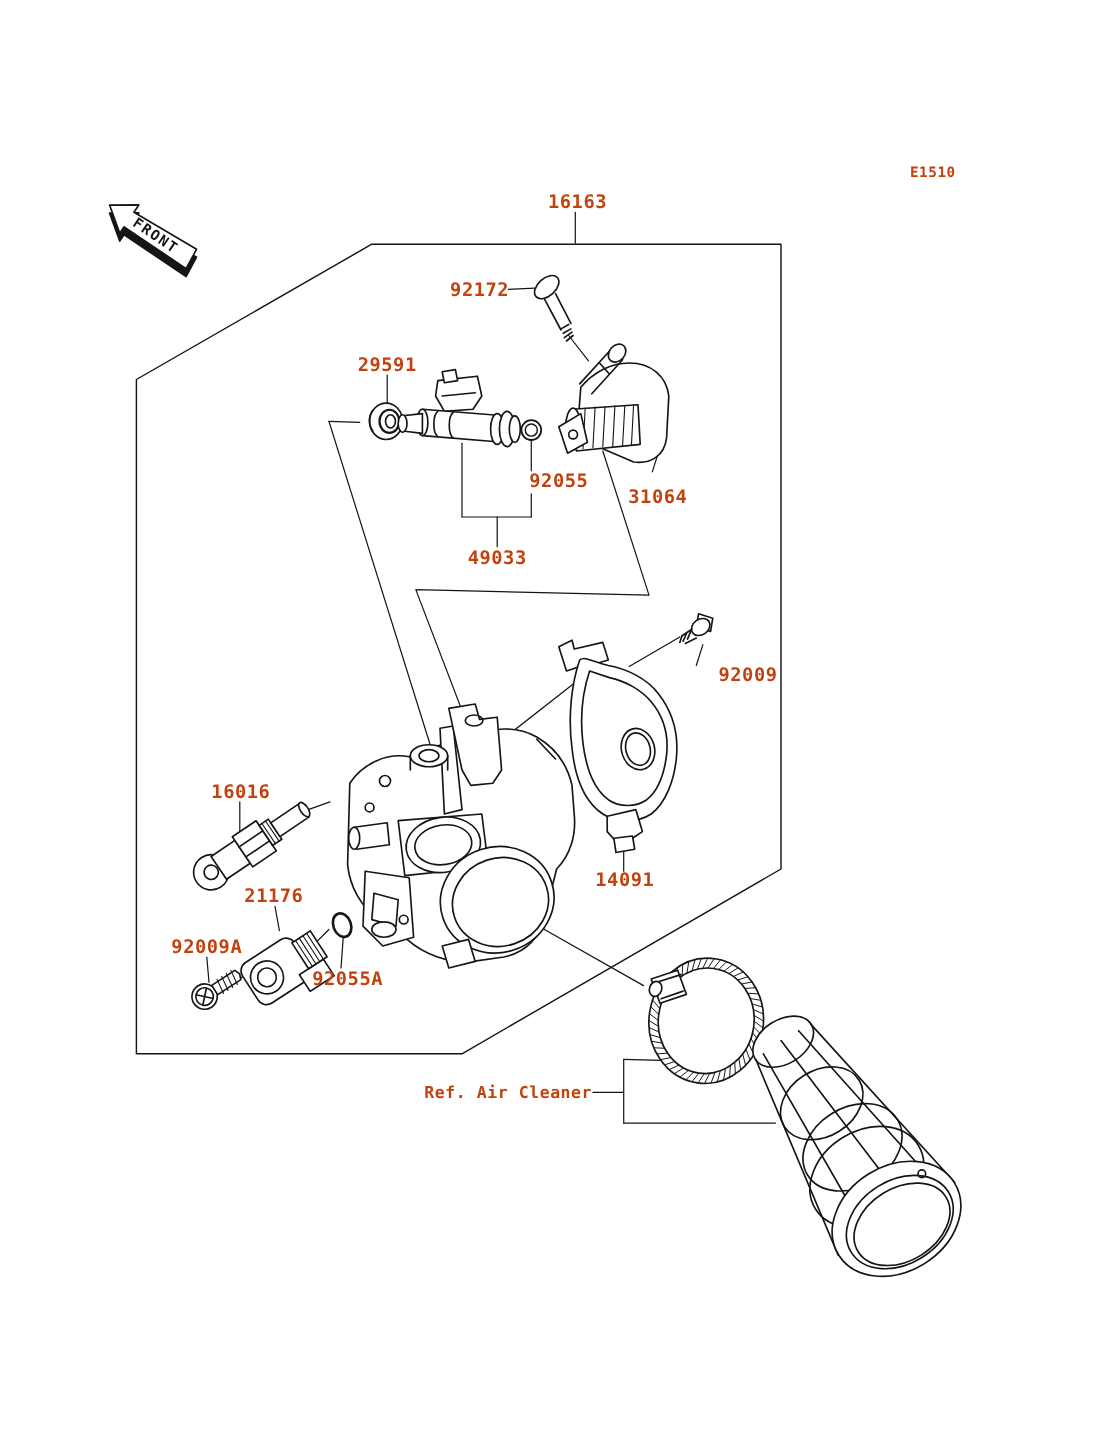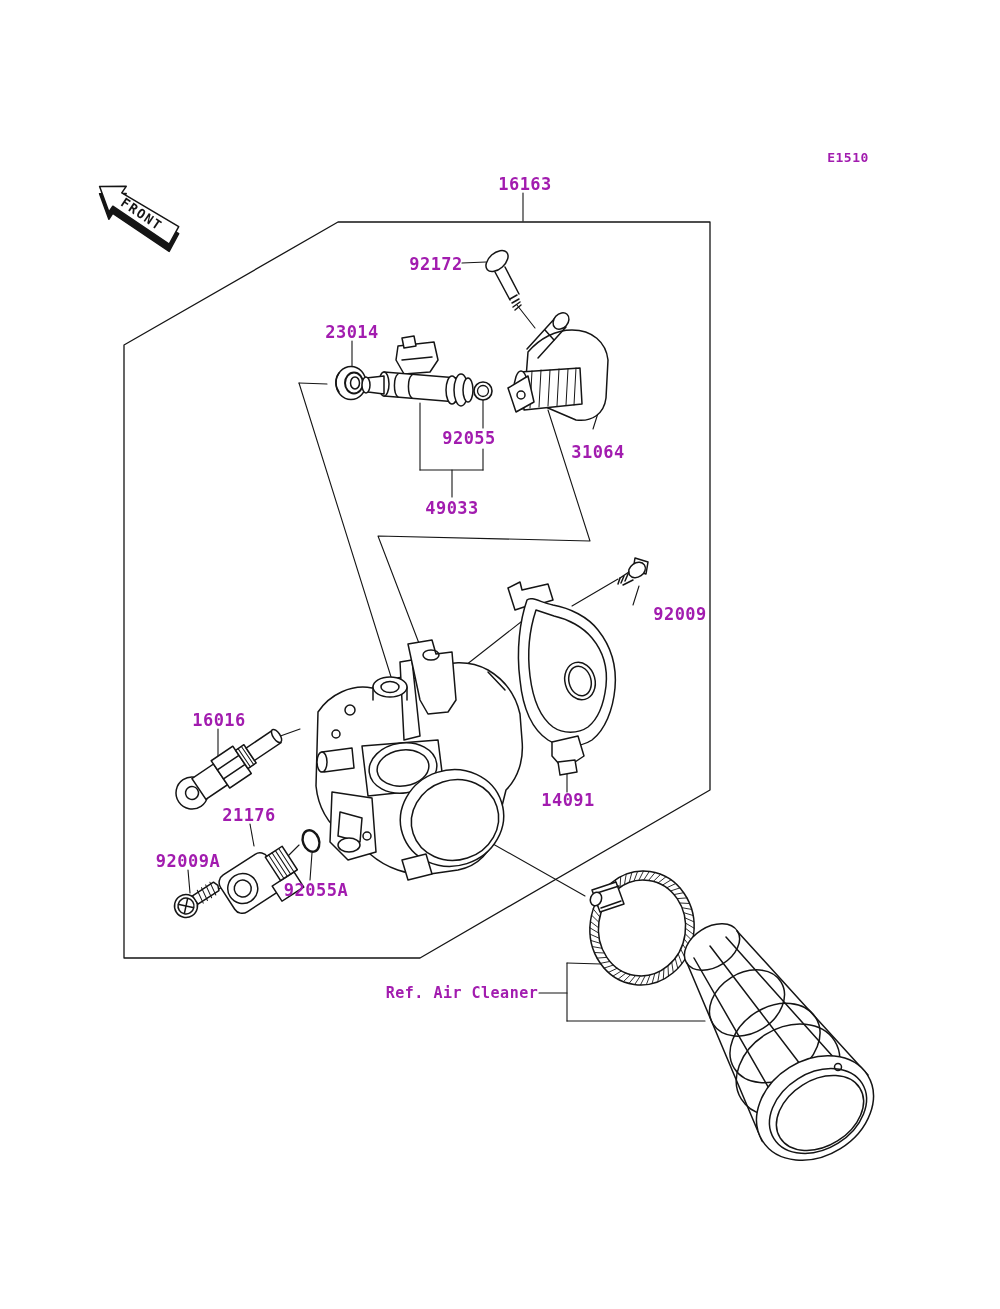--- a/index.html
+++ b/index.html
@@ -1,21 +1,21 @@
 <!DOCTYPE html>
 <html><head>
 <meta charset="utf-8">
 <style>
   html,body{margin:0;padding:0;background:#ffffff;}
   .stage{position:relative;width:1000px;height:1309px;background:#ffffff;overflow:hidden;
          font-family:"DejaVu Sans Mono",monospace;}
   .stage svg{position:absolute;left:0;top:0;}
   .plabel{position:absolute;transform:translate(-50%,-50%);
           font:700 17px "DejaVu Sans Mono",monospace;letter-spacing:.5px;
-          color:#a21caf;white-space:nowrap;}
+          color:#c2410c;white-space:nowrap;}
   .plabel.code{font-size:13px;}
   .plabel.ref{font-size:15px;letter-spacing:.5px;}
 </style>
 </head>
 <body>
 
 <div class="stage">
 
 <svg width="1000" height="1309" viewBox="0 0 1000 1309">
  <g stroke="#151515" fill="none" stroke-width="1.5" stroke-linecap="round" stroke-linejoin="round">
@@ -293,22 +293,22 @@
     <ellipse cx="820" cy="1113" rx="47" ry="33" transform="rotate(-32 820 1113)"></ellipse>
     <circle cx="838" cy="1067" r="3.5"></circle>
   </g>
 
  </g>
 </svg>
 
 <div class="plabel code" style="left:848px;top:157px;">E1510</div>
 <div class="plabel" style="left:525px;top:184px;">16163</div>
 <div class="plabel" style="left:436px;top:264px;">92172</div>
-<div class="plabel" style="left:352px;top:332px;">23014</div>
-<div class="plabel" style="left:469px;top:438px;text-align:right;">92055</div>
+<div class="plabel" style="left:352px;top:332px;">29591</div>
+<div class="plabel" style="left:508px;top:438px;text-align:right;">92055</div>
 <div class="plabel" style="left:598px;top:452px;">31064</div>
 <div class="plabel" style="left:452px;top:508px;">49033</div>
 <div class="plabel" style="left:641px;top:614px;margin-left:39px;">92009</div>
 <div class="plabel" style="left:219px;top:720px;">16016</div>
 <div class="plabel" style="left:568px;top:800px;">14091</div>
 <div class="plabel" style="left:249px;top:815px;text-align:center;">21176</div>
 <div class="plabel" style="left:188px;top:861px;">92009A</div>
 <div class="plabel" style="left:316px;top:890px;">92055A</div>
 <div class="plabel ref" style="left:462px;top:993px;">Ref. Air Cleaner</div>
 

